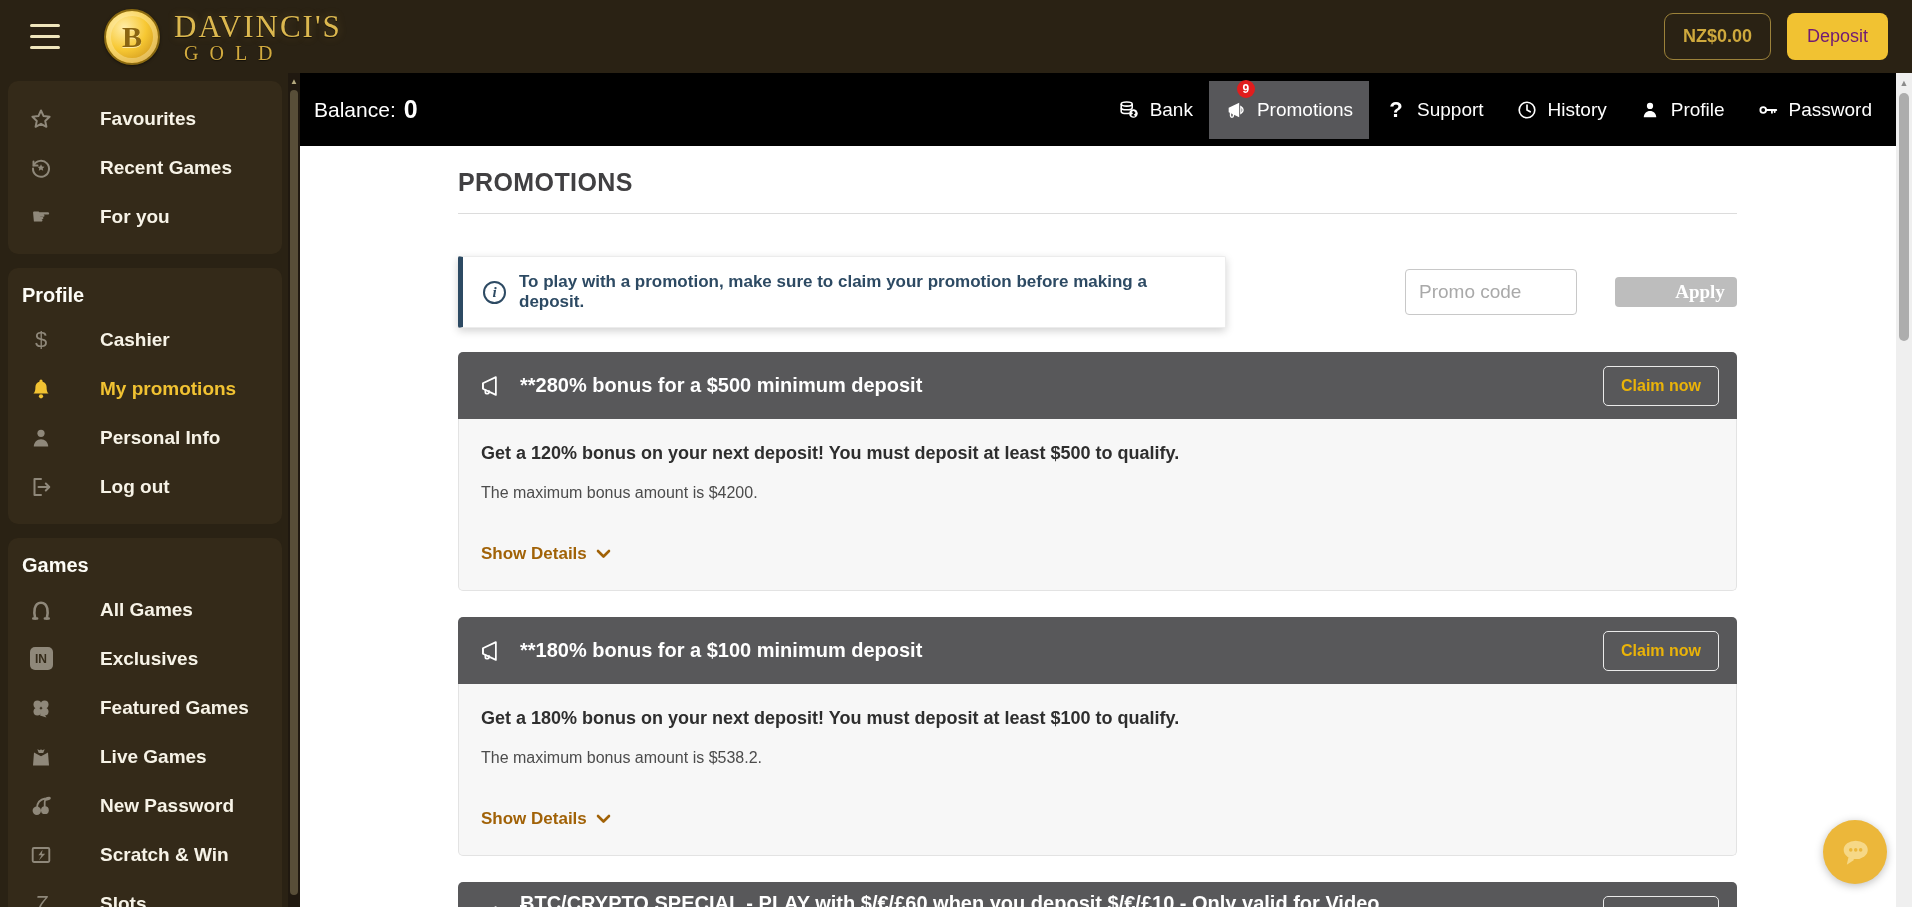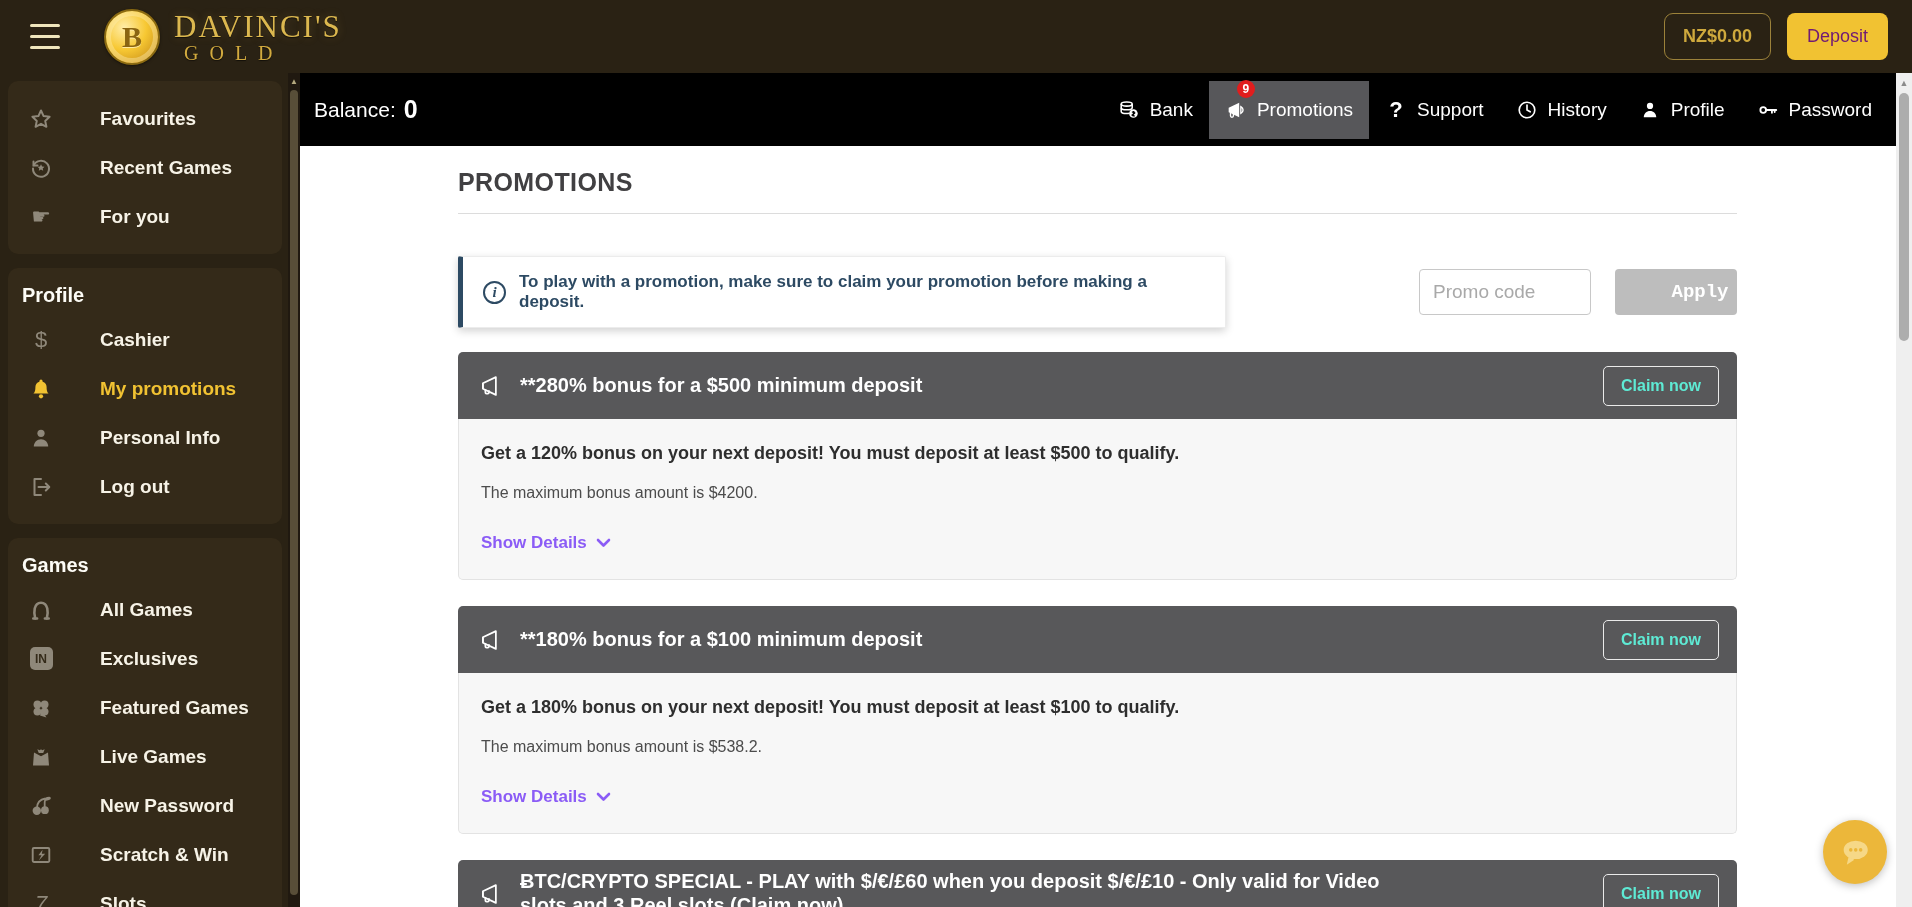--- a/index.html
+++ b/index.html
@@ -69,37 +69,37 @@
   .content { flex:1; overflow:hidden; padding:0 159px 0 158px; background:#fff; }
   .page-title { margin-top:22px; font-size:25px; font-weight:700; color:#414042; letter-spacing:.4px; }
   .title-rule { border:none; border-top:1px solid #dcdcdc; margin-top:16px; }
   .banner-row { margin-top:42px; display:flex; align-items:center; }
   .info-banner { width:768px; background:#fff; border:1px solid #ececec; border-left:5px solid #2d4a63; border-radius:2px;
                  box-shadow:0 3px 8px rgba(0,0,0,.18); padding:15px 20px; display:flex; align-items:center; gap:13px; }
   .info-circle { width:23px; height:23px; border:2px solid #2d4a63; border-radius:50%; color:#2d4a63; flex-shrink:0;
                  font-family:"Liberation Serif", serif; font-style:italic; font-weight:700; font-size:15px;
                  display:flex; align-items:center; justify-content:center; }
   .info-text { color:#2d4a63; font-weight:700; font-size:17px; }
-  .promo-form { margin-left:auto; display:flex; align-items:center; gap:24px; }
+  .promo-form { margin-left:auto; display:flex; align-items:center; gap:38px; }
   .promo-input { width:172px; height:46px; border:1px solid #c8c8c8; border-radius:4px; font-size:19px; padding:0 13px; color:#333; font-family:inherit; }
   .promo-input::placeholder { color:#a9a9a9; }
-  .apply-btn { width:122px; height:46px; background:#bdbdbd; color:#fff; font-weight:700; font-size:19px; border:none; border-radius:4px;
-               font-family:Liberation Mono, monospace; cursor:default;padding-left:48px; }
+  .apply-btn { width:122px; height:30px; background:#bdbdbd; color:#fff; font-weight:700; font-size:19px; border:none; border-radius:4px;
+               font-family:Liberation Serif, serif; cursor:default;padding-left:48px; }
 
   .promos { margin-top:24px; display:flex; flex-direction:column; gap:26px; }
   .promo-head { background:#58585a; border-radius:5px 5px 0 0; display:flex; align-items:center; padding:10px 18px; min-height:67px; }
   .mega { width:30px; height:26px; color:#fff; flex-shrink:0; }
   .mega svg { width:30px; height:26px; }
   .promo-title { color:#fff; font-weight:700; font-size:20px; margin-left:14px; max-width:880px; line-height:1.18; }
-  .claim-btn { margin-left:auto; background:transparent; border:1px solid #eaeaea; color:#5eead4; font-weight:700; font-size:16px;
+  .claim-btn { margin-left:auto; background:transparent; border:1px solid #eaeaea; color:#eab308; font-weight:700; font-size:16px;
                padding:10px 17px; border-radius:5px; font-family:inherit; cursor:pointer; flex-shrink:0; }
   .promo-body { background:#f7f7f7; border:1px solid #e3e3e3; border-top:none; border-radius:0 0 5px 5px; padding:24px 22px 26px; }
   .promo-desc { font-weight:700; font-size:18px; color:#2e2e2e; }
   .promo-max { margin-top:20px; font-size:16px; color:#4c4c4c; }
-  .show-details { margin-top:31px; color:#8b5cf6; font-weight:700; font-size:17px; display:inline-flex; align-items:center; gap:9px; cursor:pointer; }
+  .show-details { margin-top:42px; color:#a16207; font-weight:700; font-size:17px; display:inline-flex; align-items:center; gap:9px; cursor:pointer; }
 
   
   .main-scrollbar { width:16px; background:#efefef; position:relative; flex-shrink:0; }
   .main-scroll-arrow { color:#8a8a8a; font-size:9px; text-align:center; padding-top:5px; }
   .main-scroll-thumb { position:absolute; top:20px; left:3px; width:10px; height:248px; background:#adadad; border-radius:5px; }
 
   
   .chat-fab { position:absolute; right:25px; bottom:23px; width:64px; height:64px; border-radius:50%; background:#ecb73a;
               display:flex; align-items:center; justify-content:center; box-shadow:0 2px 8px rgba(0,0,0,.25); cursor:pointer; }
   .chat-fab svg { width:36px; height:34px; }

